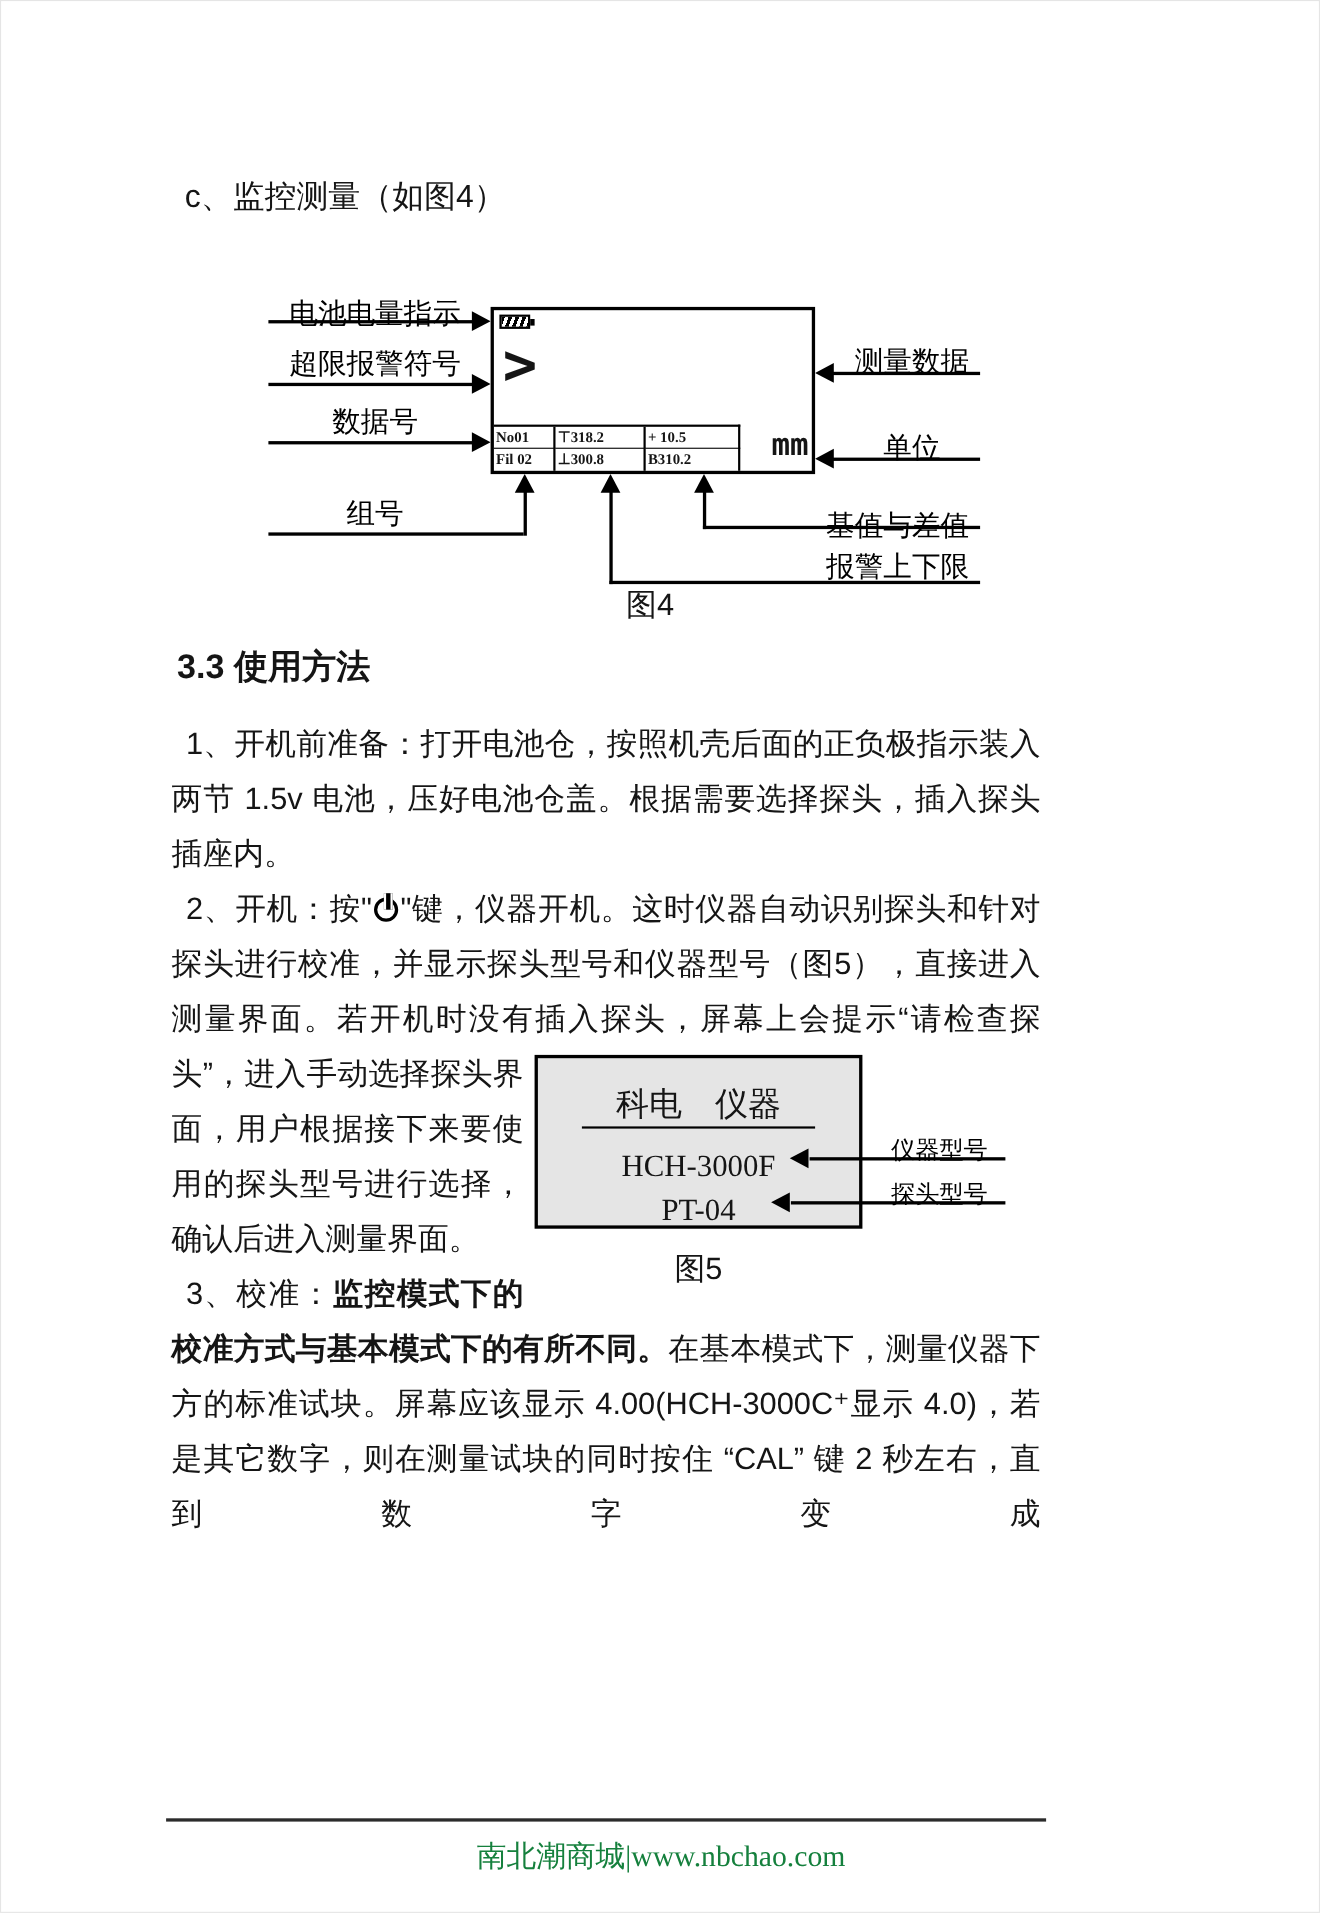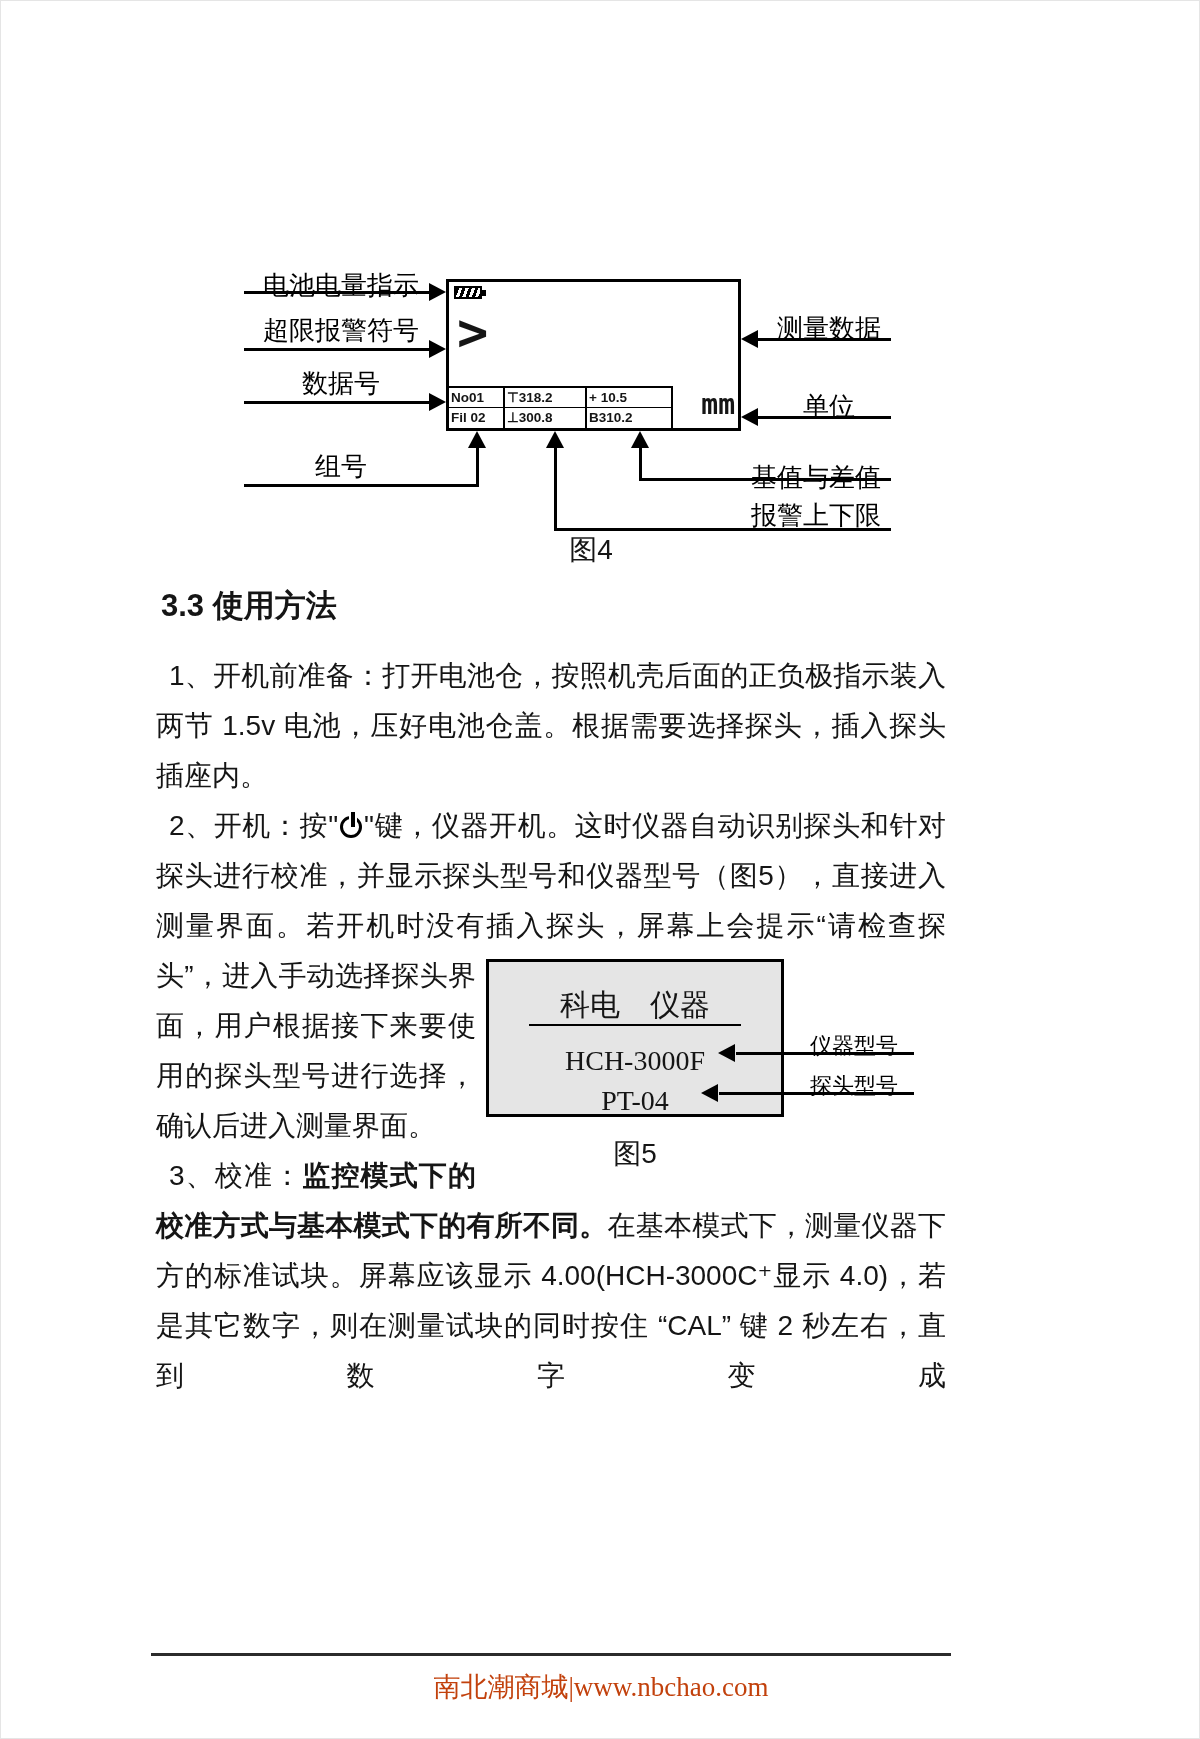--- a/index.html
+++ b/index.html
@@ -24,21 +24,21 @@
   .arrow-up    { position:absolute; width:0; height:0; border-left:9px solid transparent; border-right:9px solid transparent; border-bottom:17px solid #000; }
 
   .lcd { position:absolute; left:290px; top:30px; width:295px; height:152px; border:3px solid #000; background:#fff; }
   .battery { position:absolute; left:5px; top:4px; width:28px; height:13px; border:2px solid #000;
              background:repeating-linear-gradient(110deg,#000 0 3px,#fff 3px 6px); }
   .battery::after { content:""; position:absolute; right:-6px; top:2px; width:4px; height:6px; background:#000; }
   .lcd-over { position:absolute; left:8px; top:24px; font-family:"DejaVu Sans Mono",monospace; font-weight:bold; font-size:52px; line-height:1; }
   .lcd-reading { position:absolute; left:40px; top:0px; font-family:"DejaVu Sans Mono",monospace; font-weight:bold; font-size:78px; line-height:96px; letter-spacing:-2px; }
   .lcd-info { position:absolute; left:0; bottom:0; width:224px; height:42px; border-top:2px solid #000; border-right:2px solid #000;
               display:grid; grid-template-columns:56px 82px 86px; grid-auto-rows:20px;
-              font-family:Liberation Sans, sans-serif; font-weight:bold; font-size:13.5px; line-height:19px;margin-top:26px; }
+              font-family:Liberation Serif, serif; font-weight:bold; font-size:13.5px; line-height:19px;margin-top:26px; }
   .lcd-info .cell { padding-left:2px; border-right:2px solid #000; border-bottom:1px solid #000; white-space:nowrap; overflow:hidden; }
   .lcd-info .cell:nth-child(3n) { border-right:none; }
   .lcd-info .cell:nth-child(n+4) { border-bottom:none; }
   .lcd-unit { position:absolute; right:3px; bottom:7px; font-family:"DejaVu Sans Mono",monospace; font-weight:bold; font-size:28px; }
   .fig-caption { position:absolute; font-size:28px; text-align:center; }
 
   
   .body-text { position:absolute; left:155px; top:650px; width:790px; font-size:28px; line-height:50px; text-align:justify; }
   .para { text-indent:13px; }
   .para-last { text-align-last:justify; }
@@ -54,27 +54,28 @@
   .fig5-brand { position:absolute; left:0; top:18px; width:100%; text-align:center; font-size:30px; }
   .fig5-rule  { position:absolute; left:40px; top:62px; width:212px; height:0; border-top:2px solid #000; }
   .fig5-model { position:absolute; left:0; top:74px; width:100%; text-align:center; font-size:28px; }
   .fig5-probe { position:absolute; left:0; top:114px; width:100%; text-align:center; font-size:28px; }
   .fig5 .fig-label { font-size:22px; }
   .fig5 .fig-caption { left:2px; top:172px; width:298px; }
 
   
   .footer-rule { position:absolute; left:150px; top:1652px; width:800px; height:0; border-top:3px solid #2b2b2b; }
   .footer-text { position:absolute; left:0; top:1668px; width:1200px; text-align:center;
-                 font-family:"Liberation Serif","DejaVu Serif",serif; font-size:27px; color:#c2410c; }
+                 font-family:"Liberation Serif","DejaVu Serif",serif; font-size:27px; color:#15803d; }
 </style>
 </head>
 <body>
 
 <div class="page">
 
+  <div class="title-c">c、监控测量（如图4）</div>
 
   <div class="fig4">
 
     <div class="fig-label" style="left:90px; top:19px; width:190px;">电池电量指示</div>
     <div class="fig-label" style="left:90px; top:64px; width:190px;">超限报警符号</div>
     <div class="fig-label" style="left:90px; top:117px; width:190px;">数据号</div>
     <div class="fig-label" style="left:90px; top:200px; width:190px;">组号</div>
 
     <div class="h-line" style="left:88px; top:42px; width:186px;"></div>
     <div class="arrow-right" style="left:273px; top:34px;"></div>

